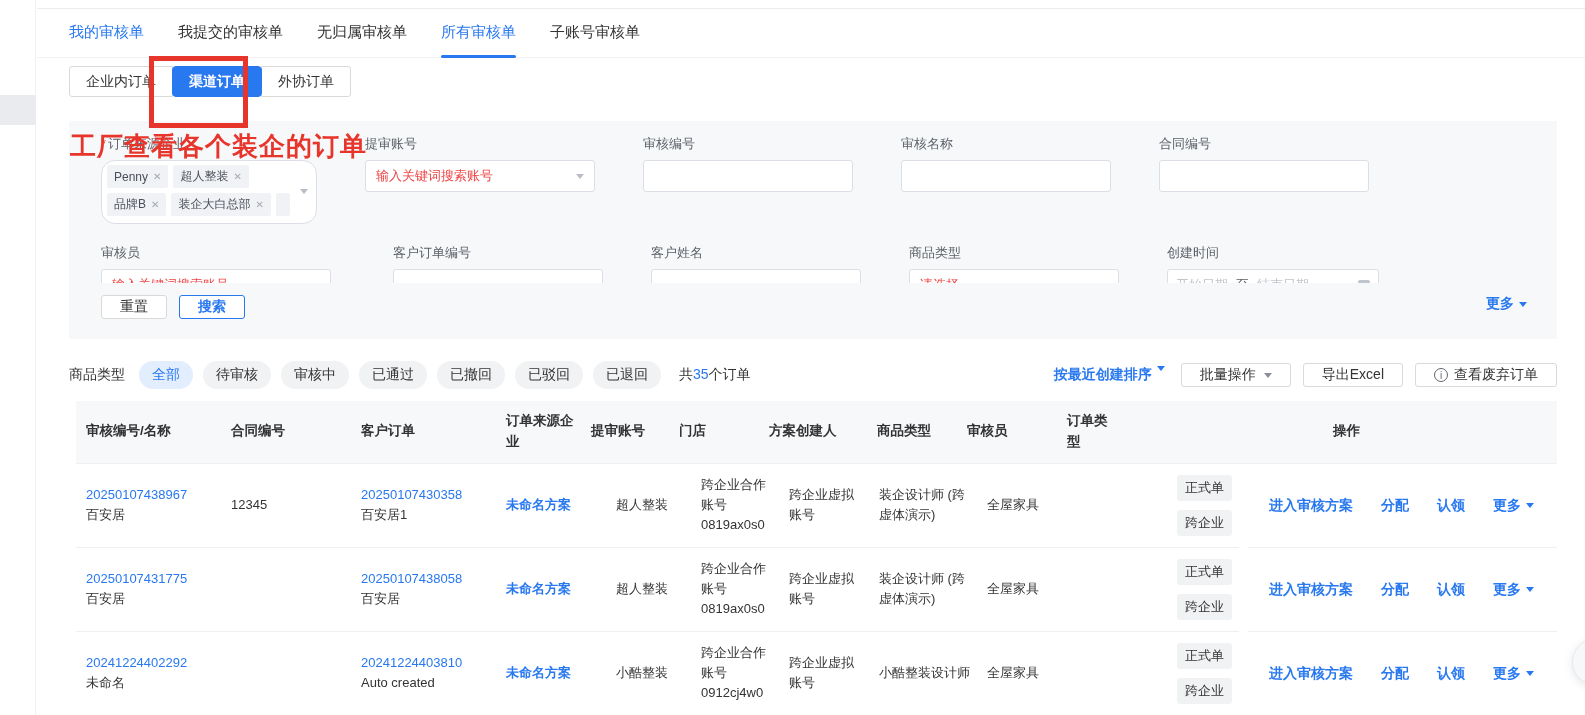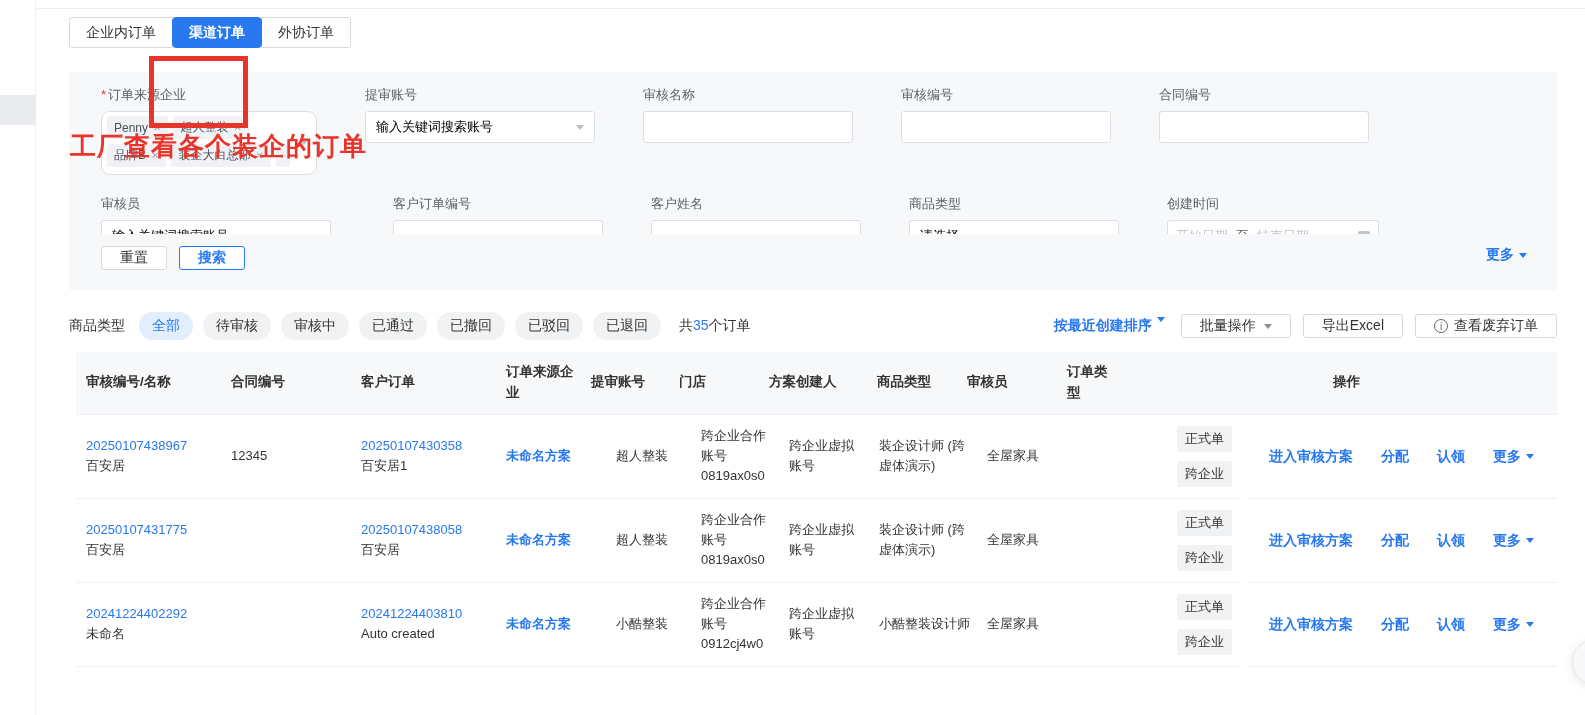--- a/index.html
+++ b/index.html
@@ -36,27 +36,27 @@
   .panel { position:relative; margin:24px 28px 0 32px; background:#f7f8fa; border-radius:2px; padding:14px 30px 20px 32px; }
   .fields-clip { height:148px; overflow:hidden; }
   .frow { display:flex; }
   .frow + .frow { margin-top:20px; }
   .field { margin-right:48px; }
   .field .flabel { font-size:13px; color:#5a5f66; margin-bottom:7px; }
   .req { color:#e8352b; margin-right:2px; }
   .tinput, .tselect { width:210px; height:32px; background:#fff; border:1px solid #dcdfe5; border-radius:3px; }
   .tinput { padding:0 8px; font-size:13px; color:#333; outline:none; }
   .tselect { display:flex; align-items:center; padding:0 10px; position:relative; cursor:pointer; }
-  .tselect .ph { font-size:13px; color:#000000; }
+  .tselect .ph { font-size:13px; color:#ef4444; }
   .caret { width:0; height:0; border-left:4px solid transparent; border-right:4px solid transparent; border-top:5px solid #b8bdc6; margin-left:auto; }
   .caret.blue { border-top-color:#2878f0; margin-left:5px; }
   .caret.dark { border-top-color:#8a8f99; margin-left:8px; }
   .w230 { width:230px; }
   
-  .multiselect { width:216px; height:64px; overflow:hidden; background:#fff; border:1px solid #dcdfe5; border-radius:9px;
+  .multiselect { width:216px; height:64px; overflow:hidden; background:#fff; border:1px solid #dcdfe5; border-radius:14px;
     padding:4px 18px 4px 5px; display:flex; flex-wrap:wrap; gap:5px; align-content:flex-start; position:relative; cursor:pointer; }
   .mtag { display:inline-flex; align-items:center; gap:5px; background:#f0f2f5; border-radius:2px; padding:3px 7px; font-size:12px; color:#4a4f59; white-space:nowrap; }
   .mtag .x { font-size:10px; color:#a3a8b0; cursor:pointer; }
   .ms-caret { position:absolute; right:8px; top:28px; }
   
   .daterange { width:212px; height:32px; background:#fff; border:1px solid #dcdfe5; border-radius:3px; display:flex; align-items:center; padding:0 8px; gap:8px; }
   .daterange .ph { font-size:13px; color:#c0c4cc; }
   .daterange .sep { font-size:13px; color:#5a5f66; }
   .cal-icon { width:12px; height:11px; border:1px solid #c0c4cc; border-radius:2px; border-top-width:3px; margin-left:auto; }
 
@@ -105,20 +105,27 @@
 <body>
 
 <div class="page">
 
   <aside class="side-strip">
     <div class="side-item"></div>
   </aside>
 
   <div class="main">
 
+    <nav class="tabs">
+      <div class="tab colored">我的审核单</div>
+      <div class="tab">我提交的审核单</div>
+      <div class="tab">无归属审核单</div>
+      <div class="tab active">所有审核单</div>
+      <div class="tab">子账号审核单</div>
+    </nav>
 
     <div class="seg-group">
       <button class="seg">企业内订单</button>
       <button class="seg active">渠道订单</button>
       <button class="seg">外协订单</button>
     </div>
 
     <section class="panel">
       <div class="fields-clip">
         <div class="frow">
@@ -146,25 +153,25 @@
             </div>
           </div>
           <div class="field">
             <div class="flabel">提审账号</div>
             <div class="tselect w230">
               <span class="ph">输入关键词搜索账号</span>
               <span class="caret"></span>
             </div>
           </div>
           <div class="field">
+            <div class="flabel">审核编号</div>
+            <input class="tinput" style="">
+          </div>
+          <div class="field">
             <div class="flabel">审核名称</div>
-            <input class="tinput" style="">
-          </div>
-          <div class="field">
-            <div class="flabel">审核编号</div>
             <input class="tinput" style="">
           </div>
           <div class="field">
             <div class="flabel">合同编号</div>
             <input class="tinput" style="">
           </div>
         </div>
         <div class="frow">
           <div class="field" style="margin-right:62px;">
             <div class="flabel">审核员</div>

